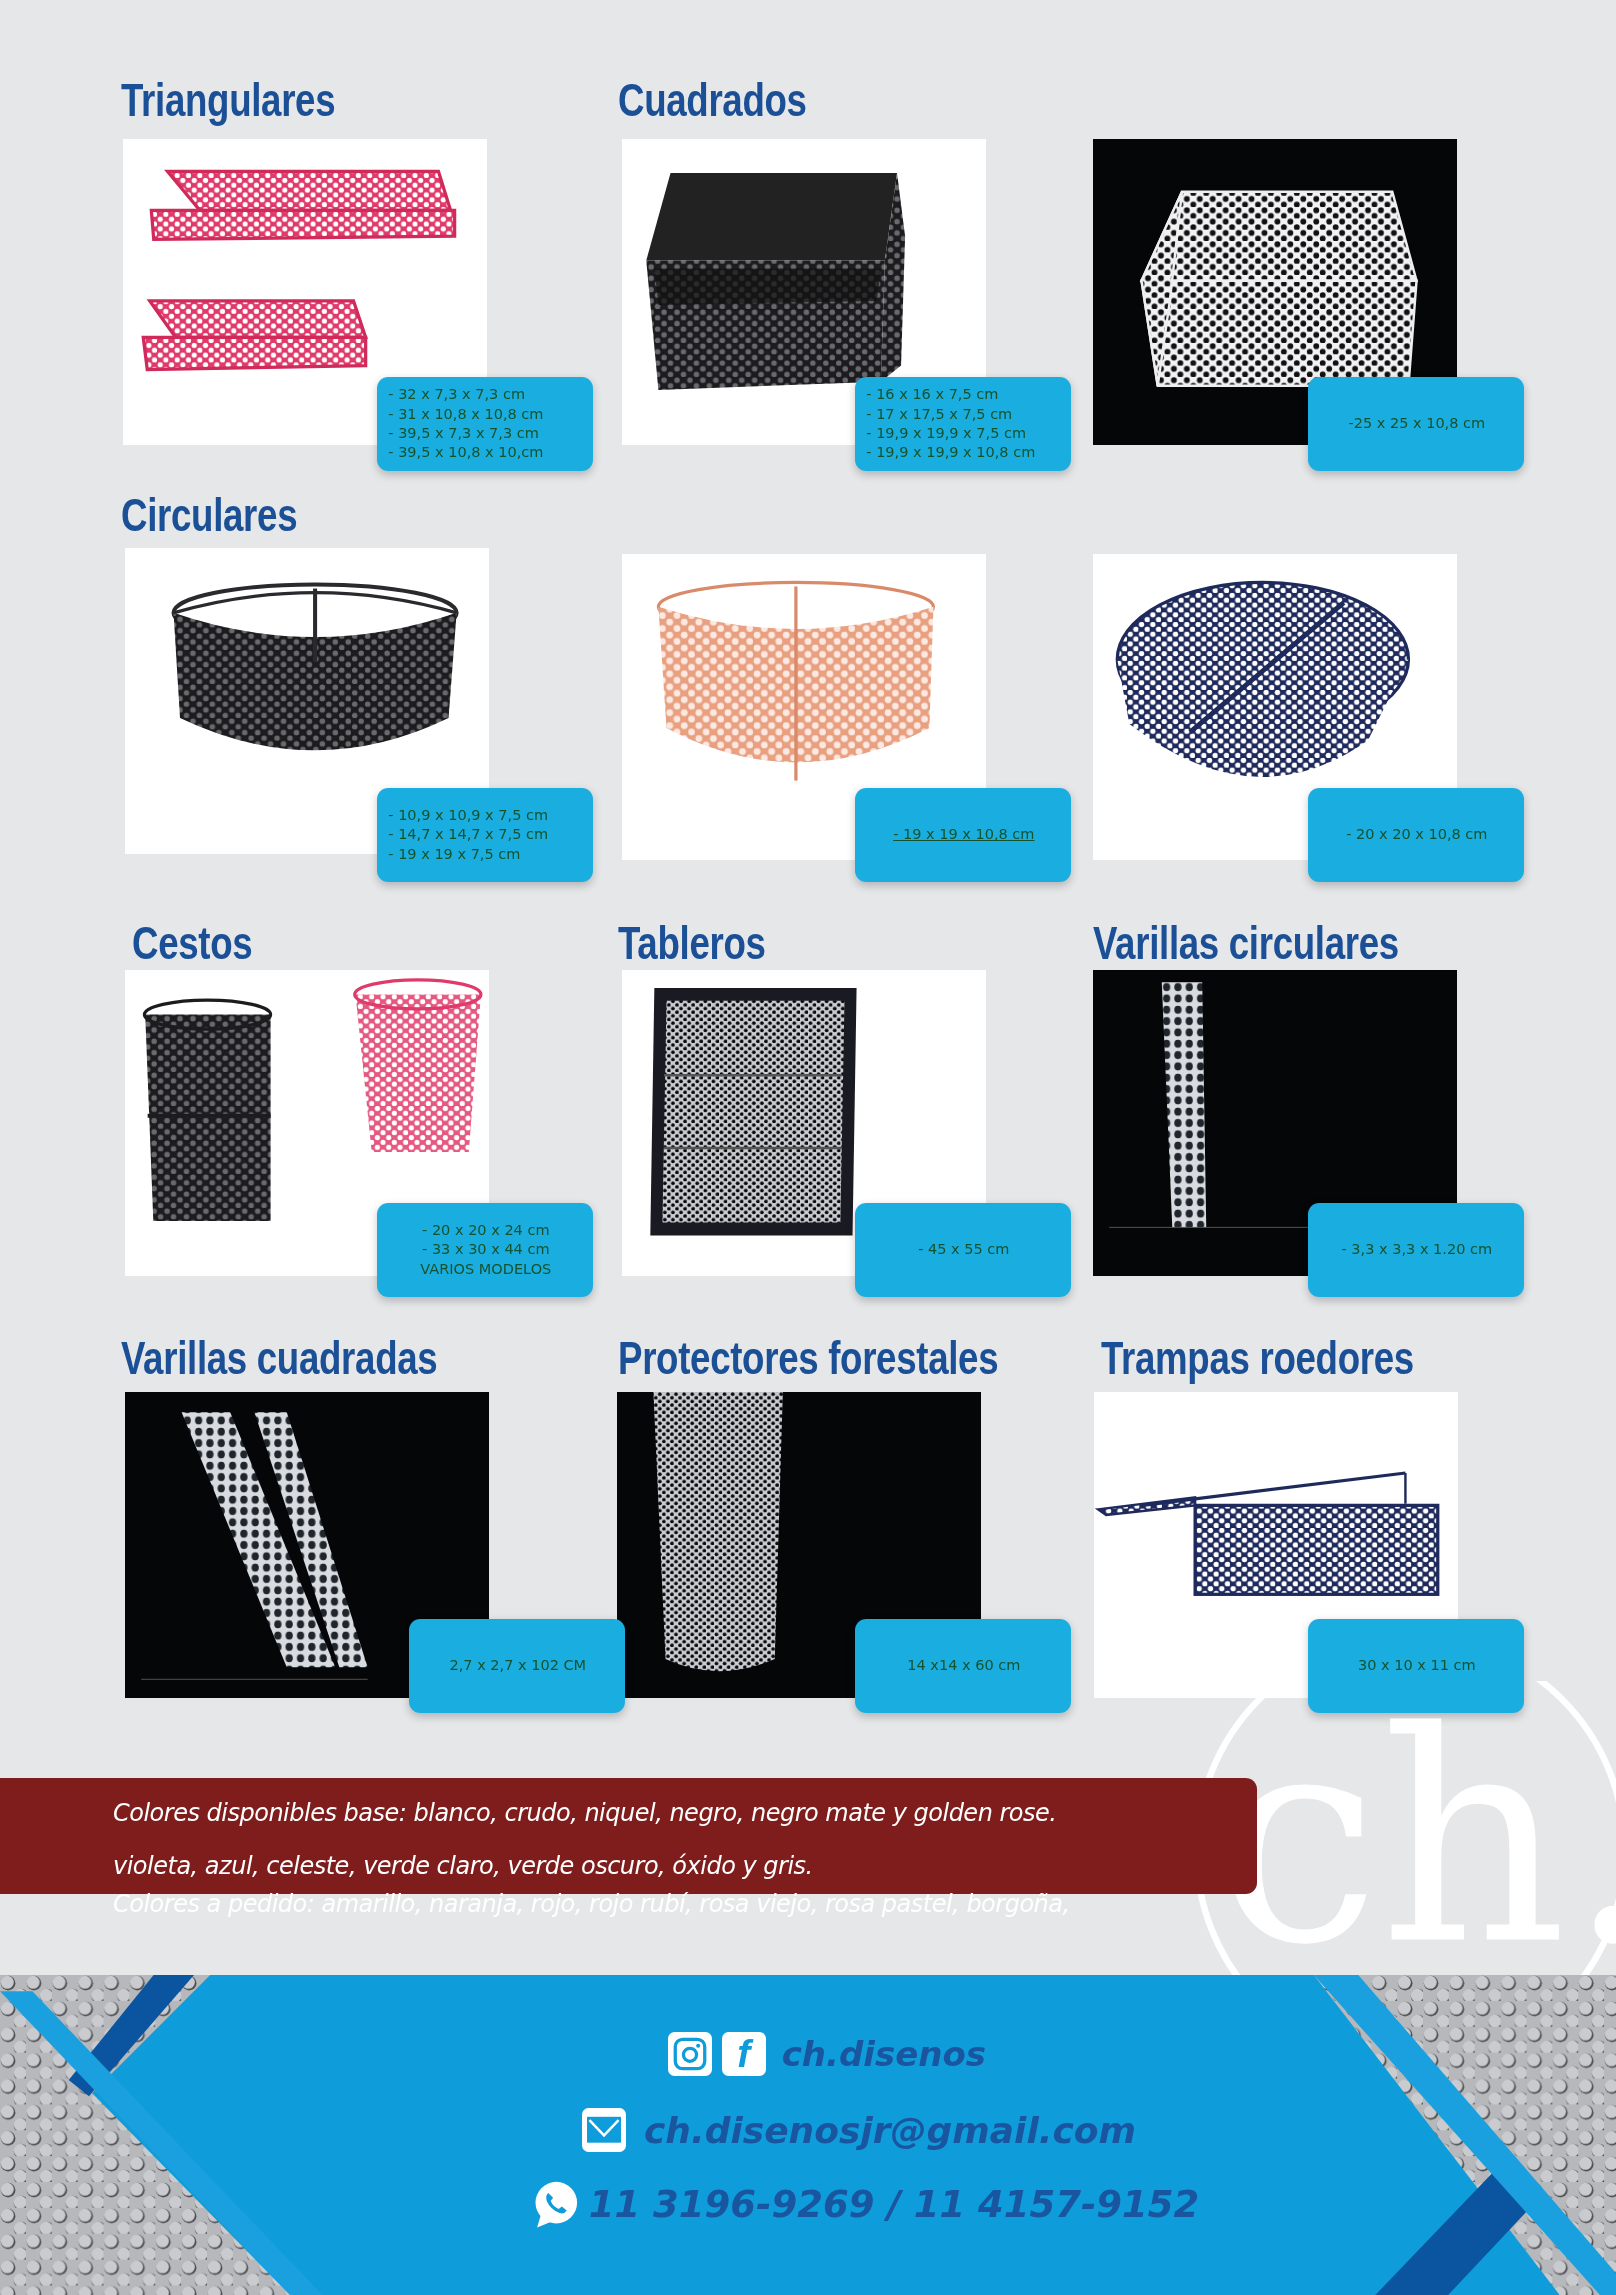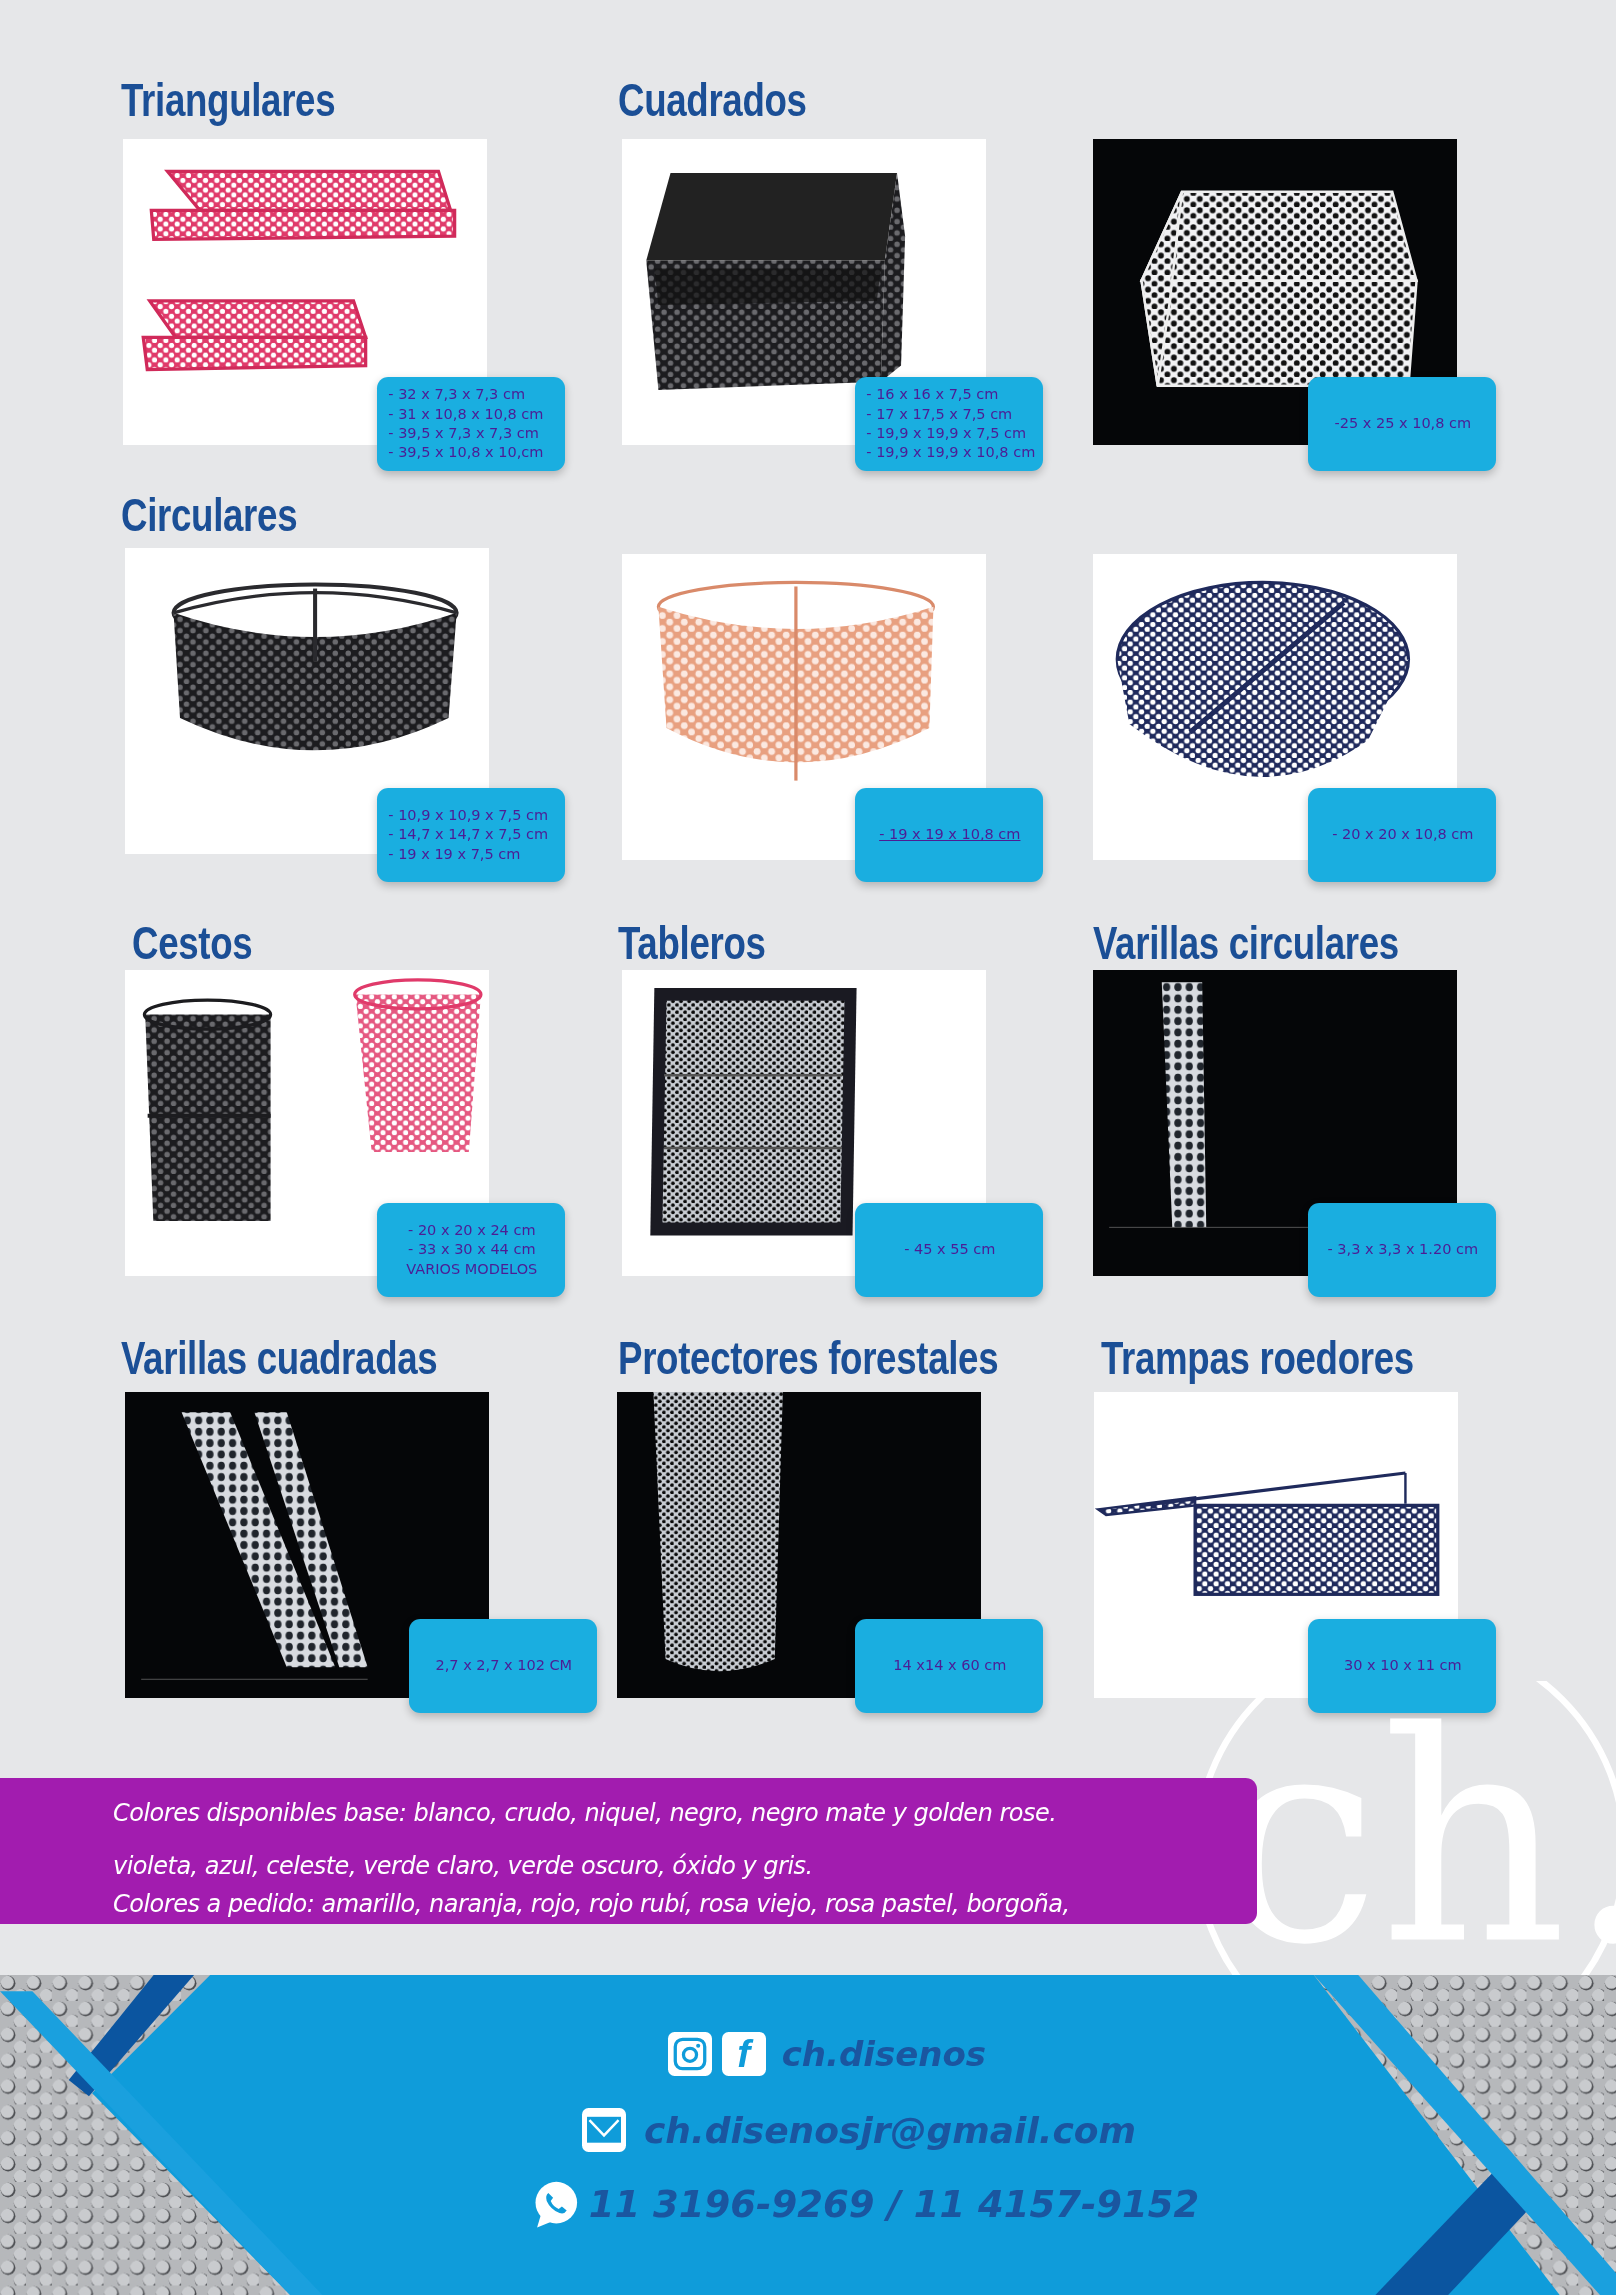--- a/index.html
+++ b/index.html
@@ -23,39 +23,39 @@
   .photo {
     position: absolute;
     width: 364px; height: 307px;
     overflow: hidden;
   }
   .photo.white { background: #ffffff; }
   .photo.black { background: #050608; }
   .photo svg { width: 100%; height: 100%; display: block; }
   .dims {
     position: absolute;
-    width: 188px; height: 94px;
+    width: 216px; height: 94px;
     background: #1aaee0;
     border-radius: 11.3px;
     box-shadow: 0 3.2px 8px rgba(0,0,0,0.22);
-    color: #4c1d95;
+    color: #14532d;
     font-family: "DejaVu Sans", sans-serif;
     font-size: 14.5px;
     line-height: 19.4px;
     display: flex; flex-direction: column; justify-content: center;
     padding: 0 9.7px 0 11.3px;
     box-sizing: border-box;
   }
   .dims.center { align-items: center; text-align: left; }
   .dims .line { white-space: nowrap; }
 
   .colors-box {
     position: absolute; left: 0; top: 1778px;
-    width: 1257px; height: 146px;
-    background: #a21caf;
+    width: 1257px; height: 116px;
+    background: #7f1d1d;
     border-radius: 0 11.3px 11.3px 0;
     color: #ffffff;
     font-family: "DejaVu Sans", sans-serif;
     font-style: italic;
     font-size: 24px;
     letter-spacing: -0.5px;
     box-sizing: border-box;
     padding: 16px 0 0 113px;
   }
   .colors-box p { margin: 0; line-height: 38px; }

